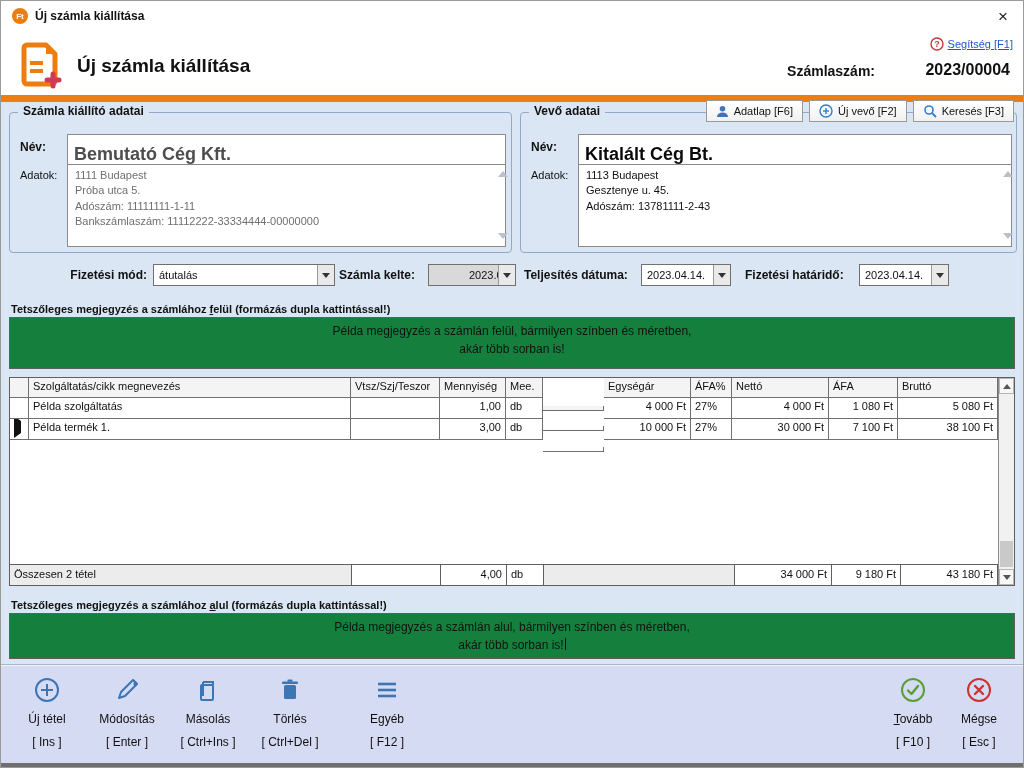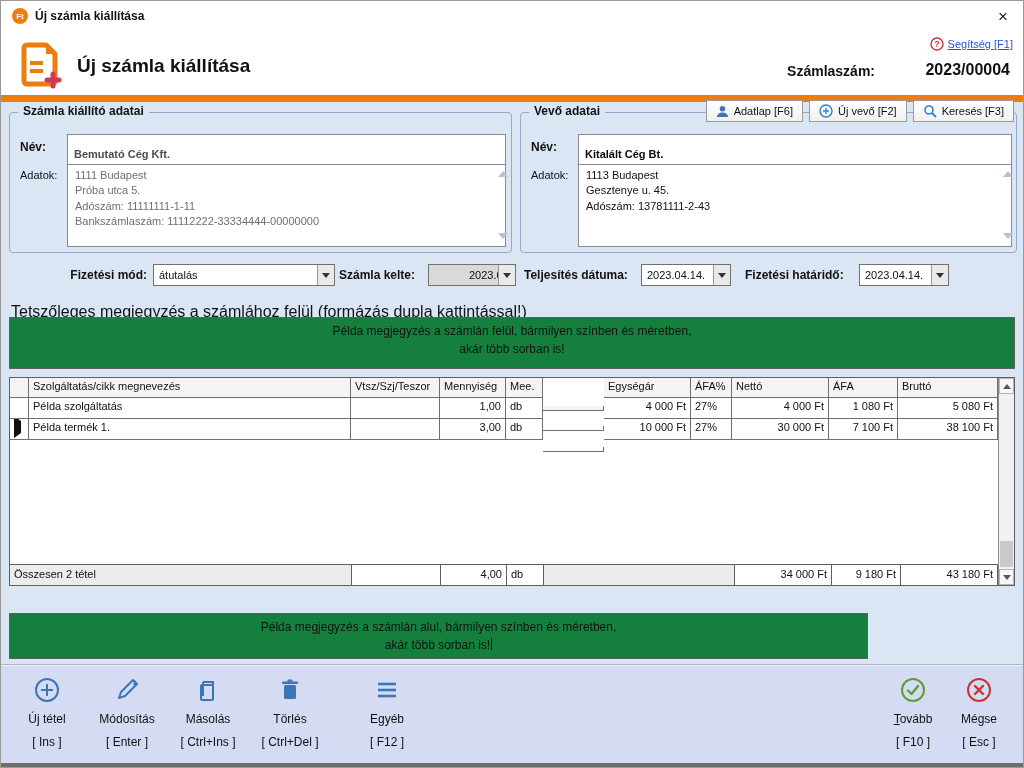--- a/index.html
+++ b/index.html
@@ -25,21 +25,21 @@
   
   .form-body { position:absolute; left:0; top:101px; width:100%; height:562px; background:#dbe6f4; }
 
   .groupbox { position:absolute; border:1px solid #93a9c7; border-radius:4px; }
   .groupbox .legend { position:absolute; top:-9px; left:8px; background:#dbe6f4; padding:0 5px; font-size:12px; font-weight:bold; color:#111; }
   .gb-issuer { left:8px; top:10px; width:503px; height:141px; }
   .gb-customer { left:519px; top:10px; width:497px; height:141px; }
 
   .fld-label { position:absolute; font-size:12px; font-weight:bold; color:#111; }
   .fld-label2 { position:absolute; font-size:11px; color:#111; }
-  .name-input { position:absolute; height:40px; background:#fff; border:1px solid #8a8a8a; font-family:"Liberation Sans",sans-serif; font-size:11px; font-weight:bold; padding:0 6px; }
+  .name-input { position:absolute; height:40px; background:#fff; border:1px solid #8a8a8a; font-family:"Liberation Sans",sans-serif; font-size:18px; font-weight:bold; padding:0 6px; }
   .name-input.gray { color:#4d4d4d; }
   .name-input.black { color:#0a0a0a; }
   .details-box { position:absolute; background:#fff; border:1px solid #8a8a8a; font-size:11px; padding:3px 18px 3px 7px; white-space:pre-line; line-height:1.4; overflow:hidden; }
   .details-box.gray { color:#6f6f6f; }
   .details-box.black { color:#111; }
   .mini-scroll { position:absolute; right:2px; width:12px; display:flex; justify-content:center; }
   .chev-up { border-left:5px solid transparent; border-right:5px solid transparent; border-bottom:6px solid #b9c1cc; }
   .chev-dn { border-left:5px solid transparent; border-right:5px solid transparent; border-top:6px solid #b9c1cc; }
 
   .cust-buttons { position:absolute; top:-13px; right:2px; display:flex; gap:6px; }
@@ -47,21 +47,21 @@
 
   
   .meta-label { position:absolute; font-size:12px; font-weight:bold; color:#111; }
   .combo { position:absolute; height:22px; background:#fff; border:1px solid #707070; display:flex; align-items:center; cursor:pointer; }
   .combo .val { flex:1; font-size:11px; color:#111; padding:0 5px; white-space:nowrap; overflow:hidden; }
   .combo .dd { width:17px; height:100%; background:#e9e9e9; border-left:1px solid #9a9a9a; display:flex; align-items:center; justify-content:center; }
   .combo .dd i { border-left:4px solid transparent; border-right:4px solid transparent; border-top:5px solid #333; }
   .combo.grayed { background:#d9d9d9; }
 
   
-  .cmt-label { position:absolute; font-size:16px; color:#111; }
+  .cmt-label { position:absolute; font-size:11px; color:#111;font-weight:bold; }
   .cmt-box { position:absolute; background:#15803d; border:1px solid #5f5f5f; text-align:center; font-size:12px; color:#111; padding-top:4px; line-height:1.5; cursor:text; }
   .caret { display:inline-block; width:1px; height:12px; background:#111; margin-left:1px; vertical-align:-1px; }
 
   
   .tbl { position:absolute; left:8px; top:275px; width:1006px; height:209px; background:#fff; border:1px solid #5f5f5f; }
   .tbl-rows { position:absolute; left:0; top:0; right:16px; }
   .trow { display:flex; height:21px; }
   .trow.hdr { height:20px; }
   .tc { border-right:1px solid #6f6f6f; border-bottom:1px solid #6f6f6f; font-size:11px; color:#111; padding:2px 4px; white-space:nowrap; overflow:hidden; }
   .hdr .tc { background:#f4f4f4; }
@@ -280,21 +280,24 @@
         <div class="sb-btn sb-up">
             <i></i>
           </div>
         <div class="sb-thumb"></div>
         <div class="sb-btn sb-dn">
             <i></i>
           </div>
       </div>
     </div>
 
-    <div class="cmt-box" style="left:8px; top:511px; width:859px; height:46px;">
+    <div class="cmt-label" style="left:10px; top:497px;">
+      <span>Tetszőleges megjegyzés a számlához </span><span class="u">a</span><span>lul (formázás dupla kattintással!)</span>
+    </div>
+    <div class="cmt-box" style="left:8px; top:511px; width:1006px; height:46px;">
       <div>Példa megjegyzés a számlán alul, bármilyen színben és méretben,</div>
       <div><span>akár több sorban is!</span><span class="caret"></span></div>
     </div>
   </div>
 
   <div class="toolbar">
     <div class="tb-btn" style="left:8px;">
       <span class="ic">
         <svg width="28" height="28" viewBox="0 0 28 28">
             <circle cx="14" cy="14" r="11" fill="none" stroke="#3d76b5" stroke-width="2"></circle>

